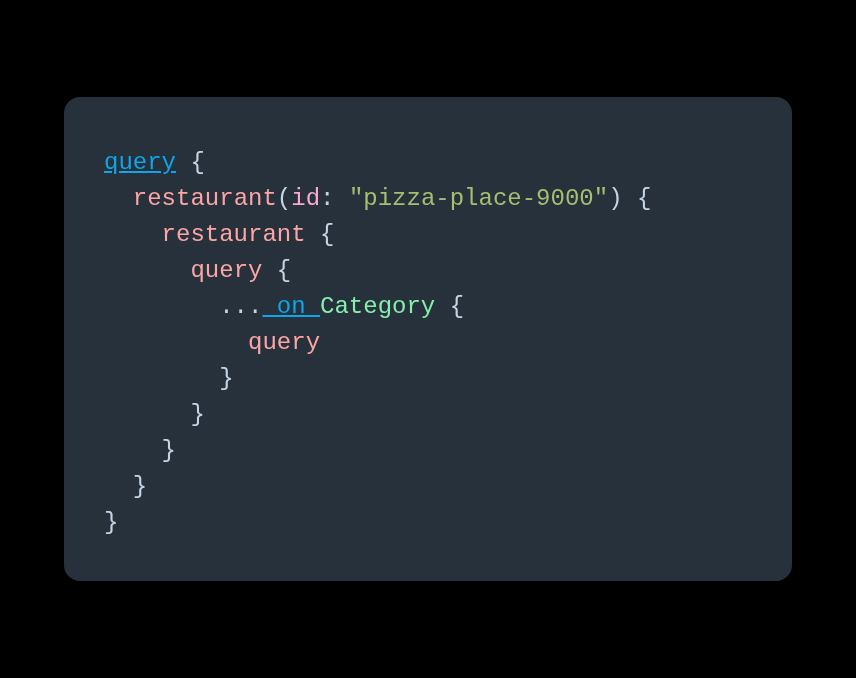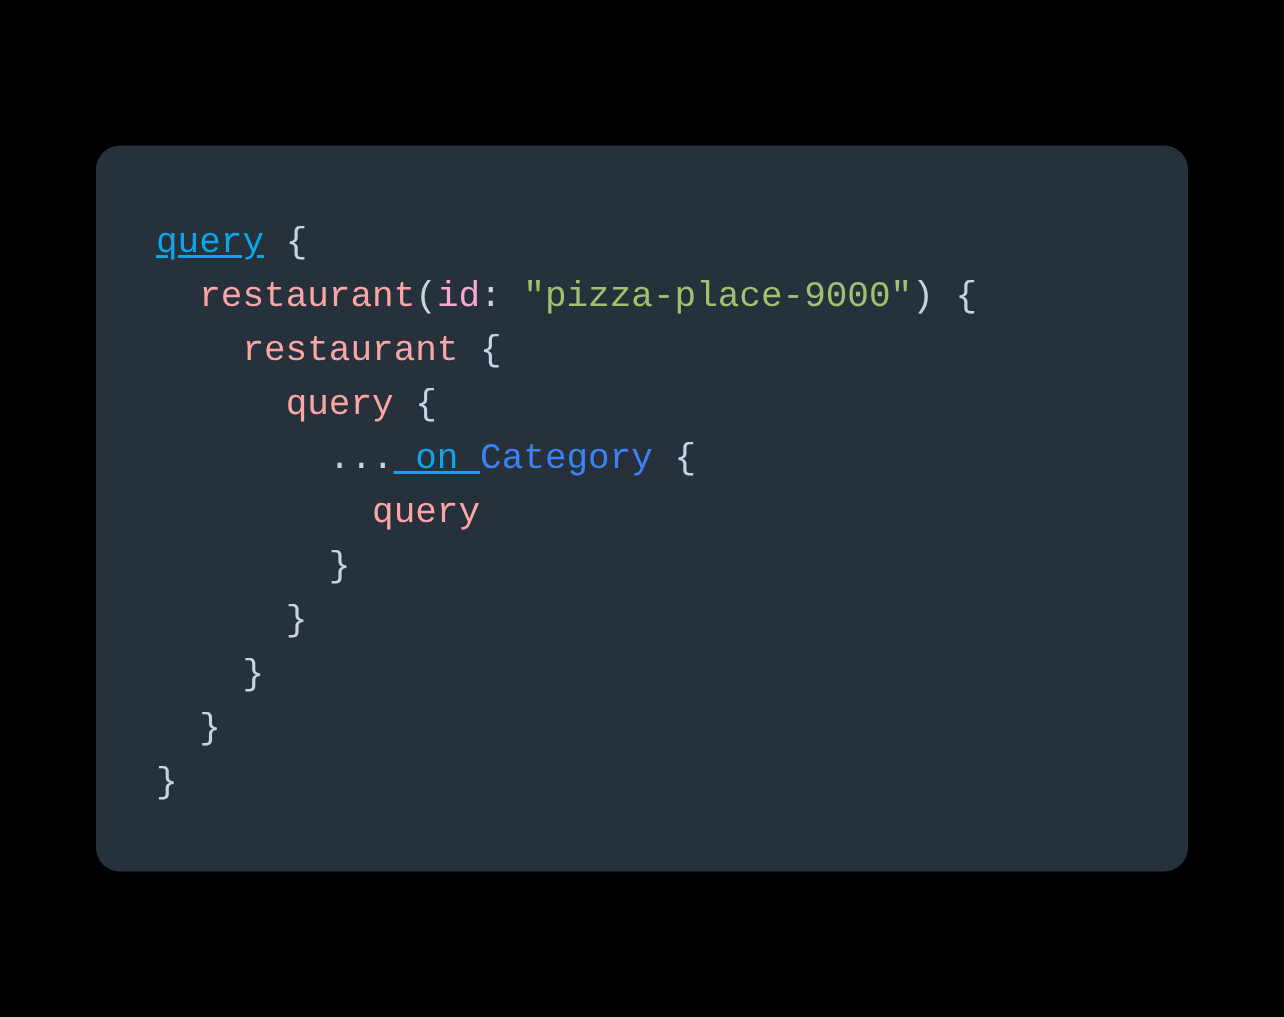--- a/index.html
+++ b/index.html
@@ -27,21 +27,21 @@
       font-size: 24px;
       line-height: 1.5;
       white-space: pre;
       color: #c5d4e4;
     }
     .tk-keyword { color: #0ea5e9; text-decoration: underline; }
     .tk-field { color: #fca5a5; }
     .tk-arg { color: #f9a8d4; }
     .tk-punct { color: #c5d4e4; }
     .tk-string { color: #a4bf6f; }
-    .tk-type { color: #3b82f6; }
+    .tk-type { color: #86efac; }
   </style>
 </head>
 <body>
 
 <div class="code-block">
   <div class="code-content"><span class="tk-keyword">query</span><span class="tk-punct"> {</span>
 <span>  </span><span class="tk-field">restaurant</span><span class="tk-punct">(</span><span class="tk-arg">id</span><span class="tk-punct">: </span><span class="tk-string">"pizza-place-9000"</span><span class="tk-punct">)</span><span class="tk-punct"> {</span>
 <span>    </span><span class="tk-field">restaurant</span><span class="tk-punct"> {</span>
 <span>      </span><span class="tk-field">query</span><span class="tk-punct"> {</span>
 <span>        </span><span class="tk-punct">...</span><span class="tk-keyword"> on </span><span class="tk-type">Category</span><span class="tk-punct"> {</span>

